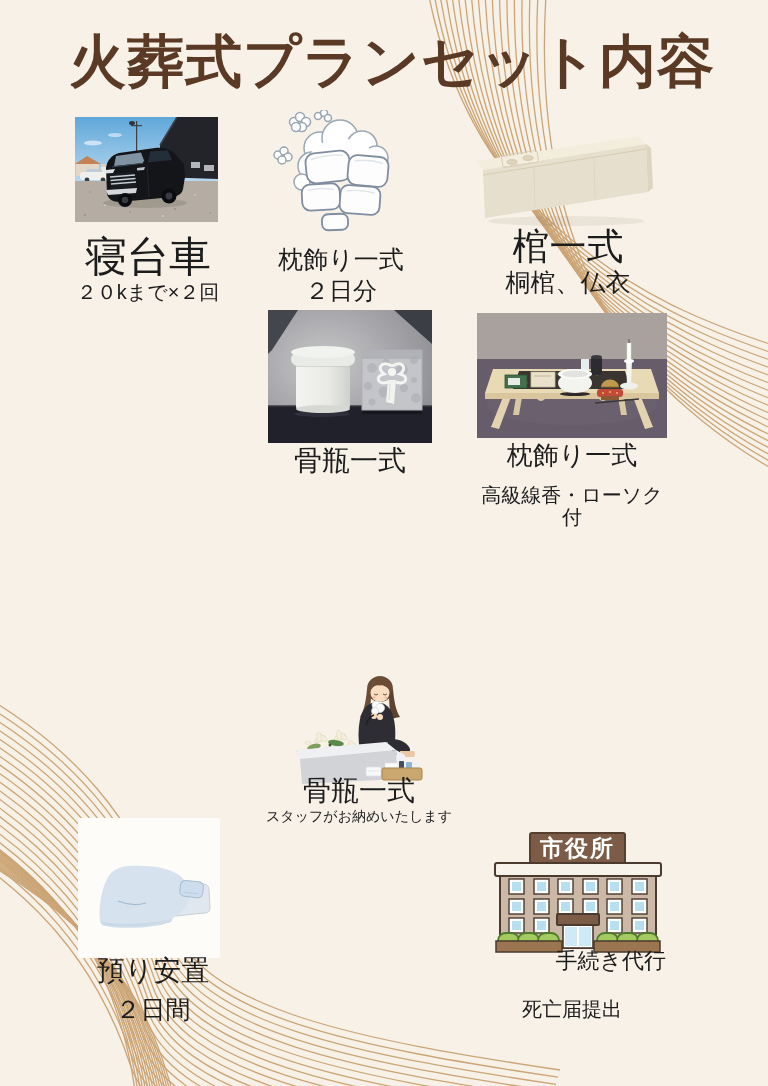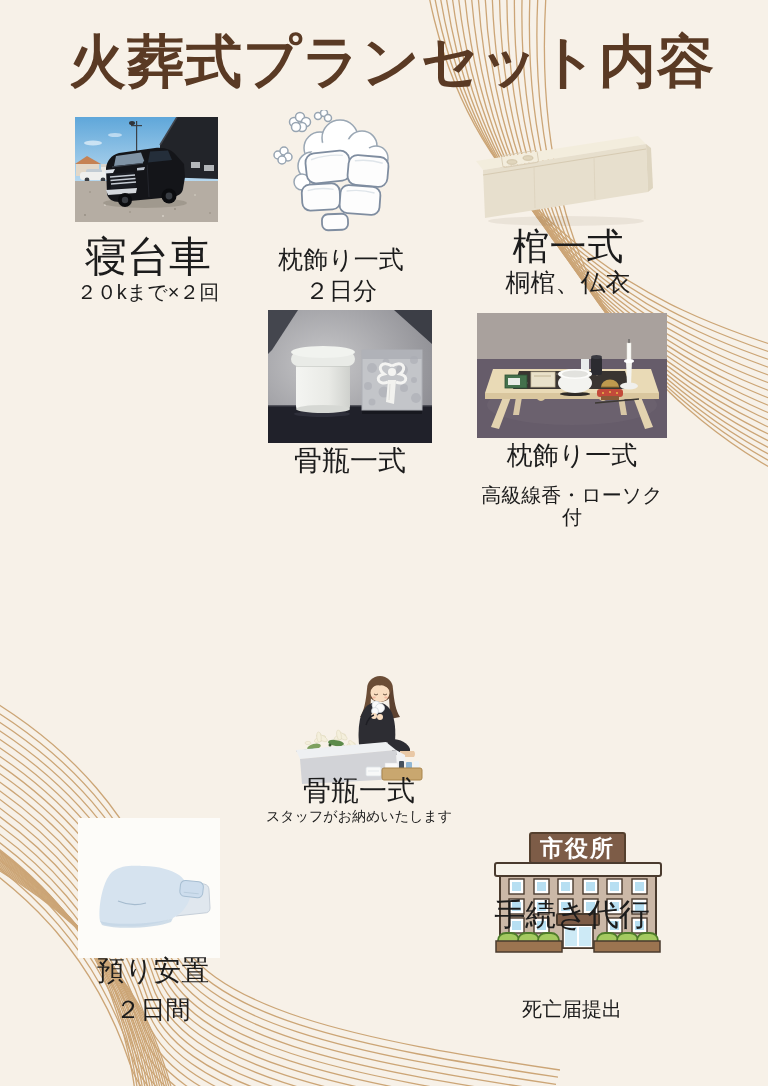--- a/index.html
+++ b/index.html
@@ -31,21 +31,21 @@
   .t-coffin-label{left:476px;top:226px;width:184px;font-size:37px;}
   .t-coffin-sub{left:476px;top:268px;width:184px;font-size:25px;}
   .t-urn-label{left:260px;top:445px;width:180px;font-size:28px;}
   .t-urn-sub{left:260px;top:483px;width:180px;font-size:22px;}
   .t-pillow-label{left:477px;top:441px;width:190px;font-size:26px;}
   .t-pillow-sub{left:477px;top:484px;width:190px;font-size:20px;}
   .t-encoffin-label{left:268px;top:775px;width:182px;font-size:28px;}
   .t-encoffin-sub{left:263px;top:809px;width:192px;font-size:14px;text-align:center;}
   .t-custody-label{left:63px;top:955px;width:180px;font-size:28px;}
   .t-custody-sub{left:63px;top:995px;width:180px;font-size:25px;}
-  .t-cityhall-label{left:478px;top:898px;width:188px;font-size:31px;}
+  .t-cityhall-label{left:478px;top:949px;width:188px;font-size:22px;text-align:right;}
   .t-cityhall-sub{left:478px;top:998px;width:188px;font-size:20px;}
 </style>
 </head>
 <body>
 
 <div class="page">
 
   <svg class="waves" width="768" height="1086" viewBox="0 0 768 1086" aria-hidden="true">
     <defs>
       <path id="wA" d="M425,-250 C400,-60 430,120 560,230 C640,300 720,330 820,360"></path>

